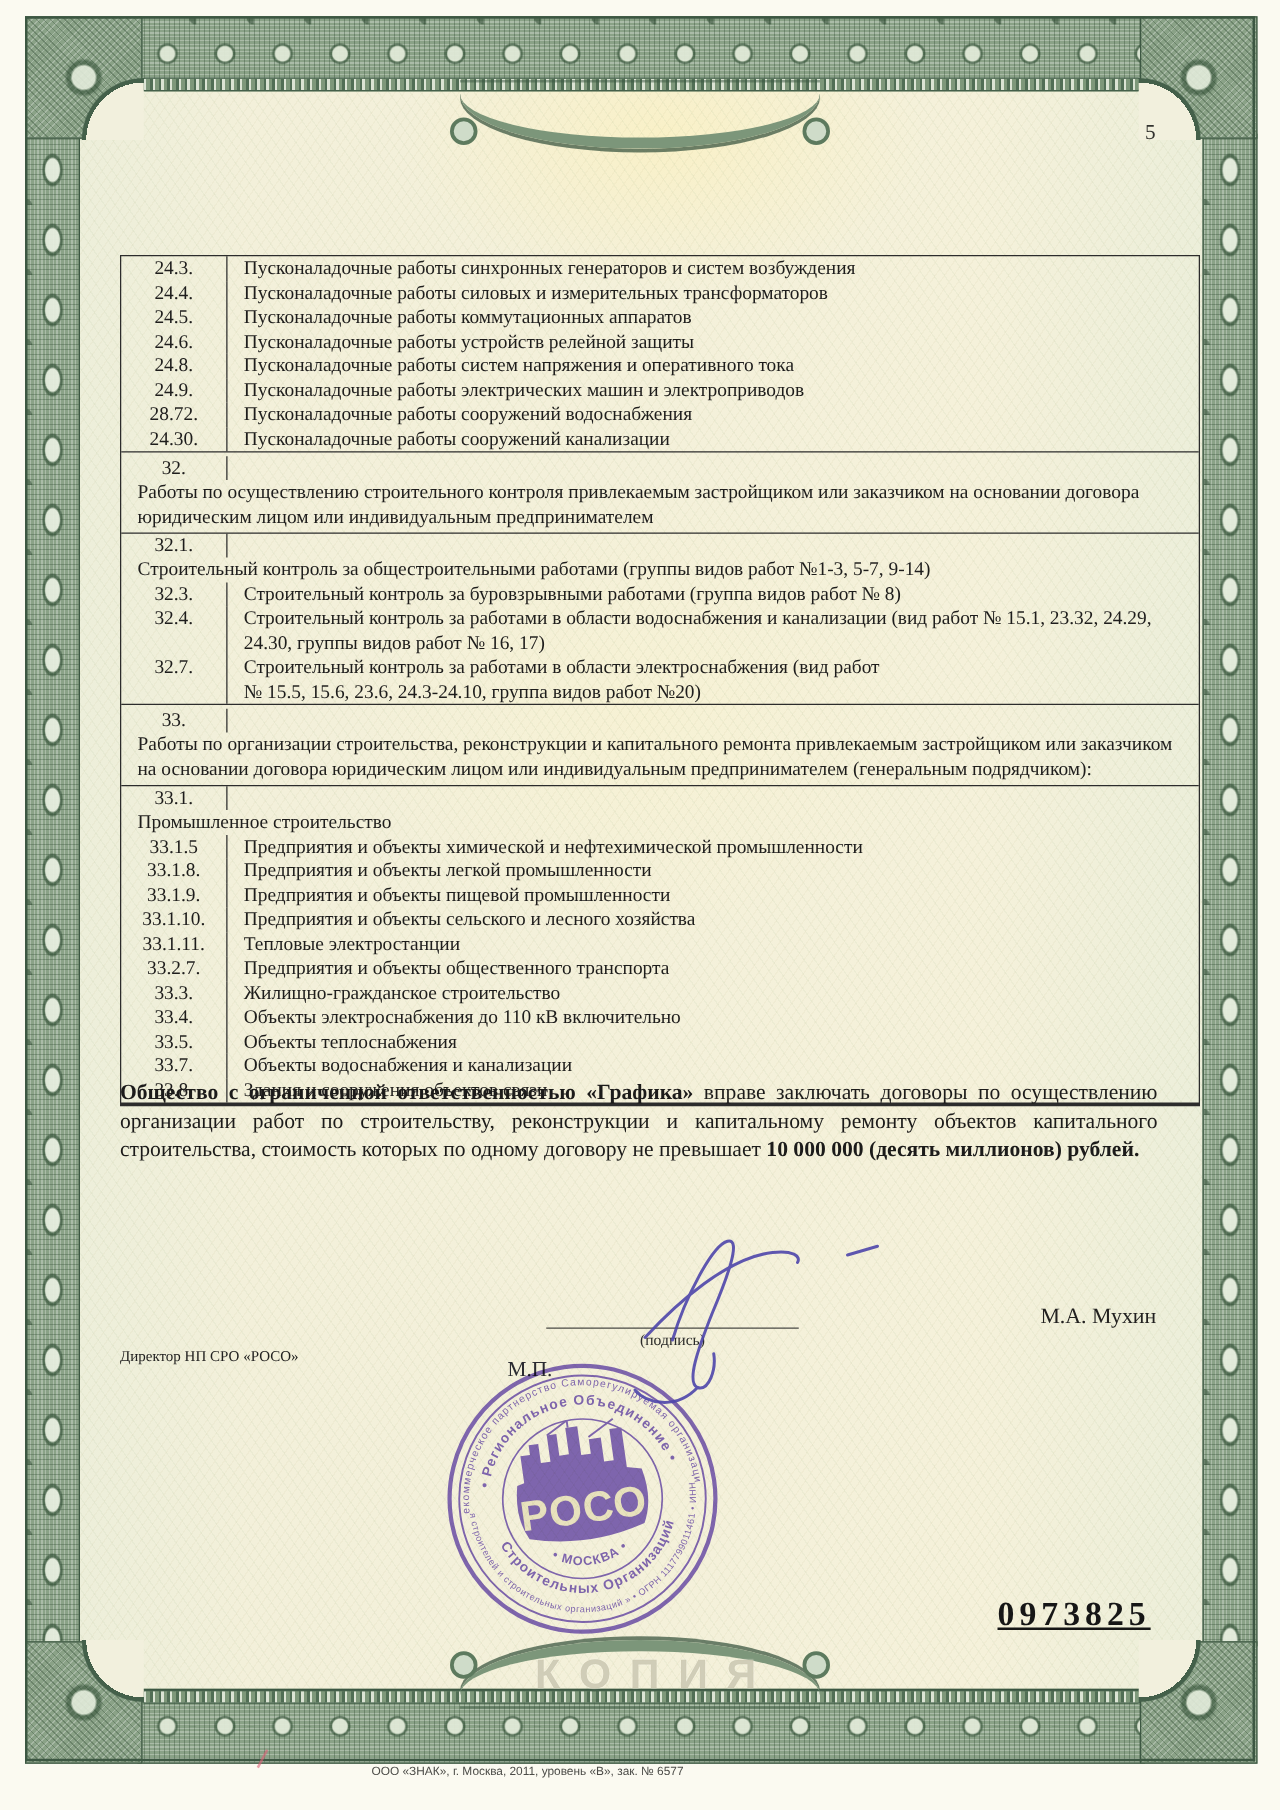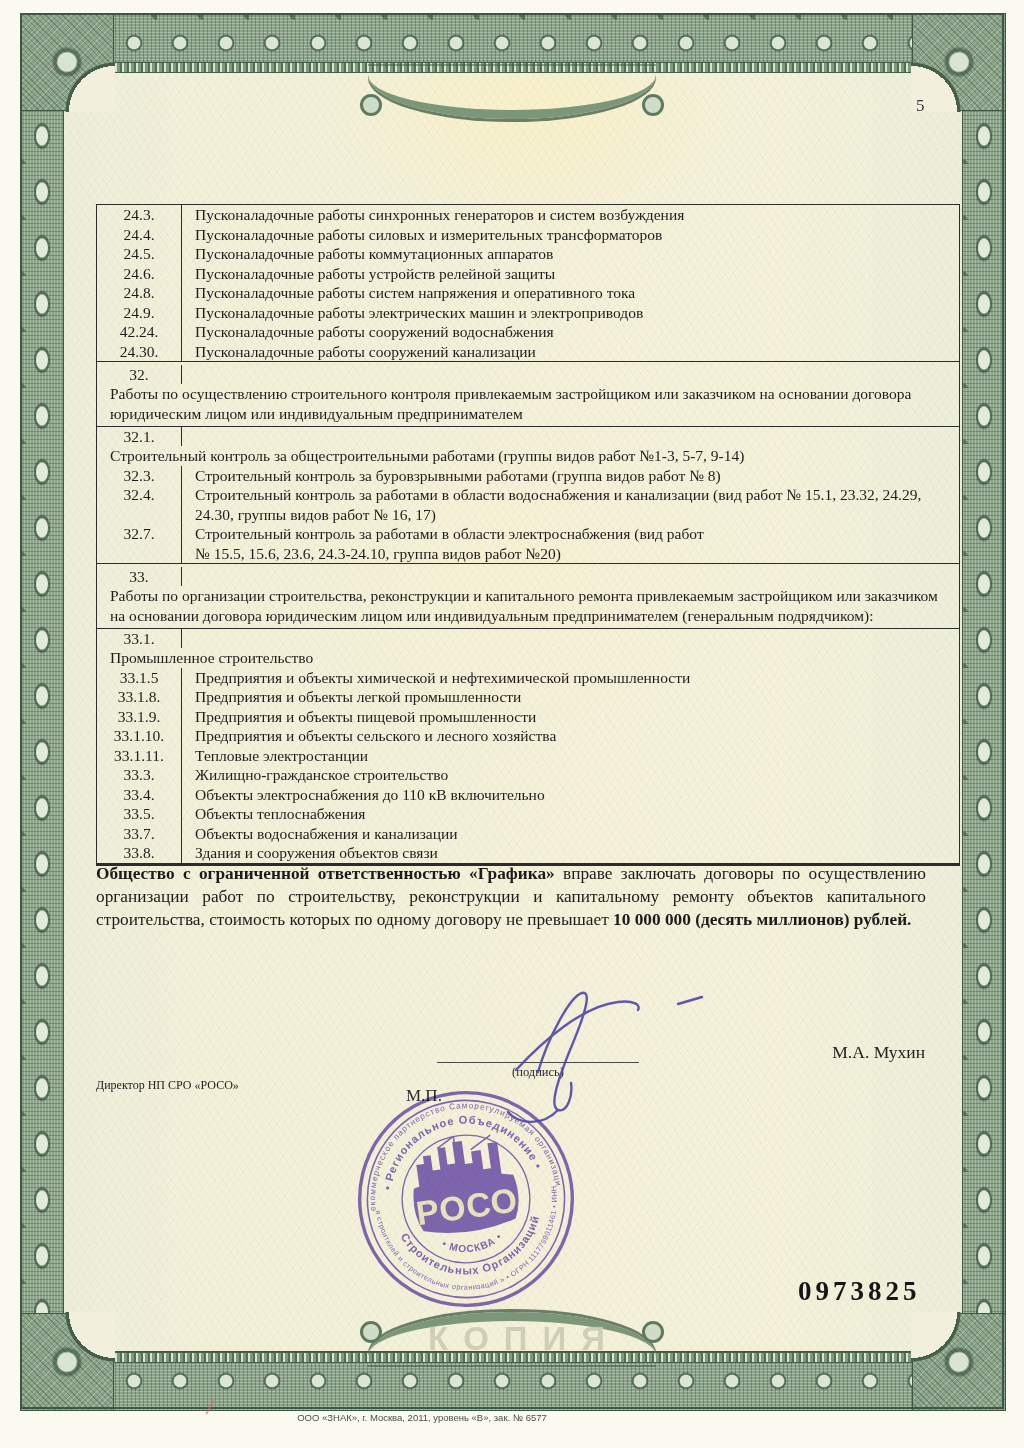--- a/index.html
+++ b/index.html
@@ -106,21 +106,21 @@
     border-bottom:1.5px solid #4a4a46;}
   .sig-caption{position:absolute;left:437px;top:1065px;width:202px;z-index:2;
     text-align:center;font-size:12.5px;color:#2a2a28;}
   .seal-mark{position:absolute;left:406px;top:1086px;z-index:2;font-size:17px;color:#2a2a30;}
 
   .signature-svg{position:absolute;left:420px;top:980px;width:300px;height:160px;z-index:4;}
   .stamp-svg{position:absolute;left:350px;top:1083px;width:232px;height:232px;z-index:3;
     mix-blend-mode:multiply;opacity:.92;}
 
   .serial{position:absolute;left:798px;top:1276px;z-index:2;
-    font-size:27px;font-weight:700;letter-spacing:4px;color:#161616;}
+    font-size:27px;font-weight:700;letter-spacing:4px;color:#161616;text-decoration:underline;}
 
   .watermark{position:absolute;left:428px;top:1320px;z-index:1;
     font-family:"Liberation Sans", sans-serif;font-weight:700;font-size:33px;letter-spacing:15px;
     color:rgba(152,146,102,.45);text-shadow:0 0 1px rgba(255,255,255,.9);}
 
   .printer-note{position:absolute;left:0;top:1412px;width:844px;z-index:2;text-align:center;
     font-family:"Liberation Sans", sans-serif;font-size:9.5px;color:#4c4c48;}
   .pen-mark{position:absolute;left:202px;top:1406px;width:16px;height:2px;z-index:2;
     transform:rotate(-62deg);background:rgba(222,98,120,.6);}
 </style>
@@ -173,21 +173,21 @@
         <div class="num">24.8.</div>
         <div class="txt">Пусконаладочные работы систем напряжения и оперативного тока</div>
       </div>
 
       <div class="row">
         <div class="num">24.9.</div>
         <div class="txt">Пусконаладочные работы электрических машин и электроприводов</div>
       </div>
 
       <div class="row">
-        <div class="num">42.24.</div>
+        <div class="num">28.72.</div>
         <div class="txt">Пусконаладочные работы сооружений водоснабжения</div>
       </div>
 
       <div class="row">
         <div class="num">24.30.</div>
         <div class="txt">Пусконаладочные работы сооружений канализации</div>
       </div>
 
       <div class="row sec pad center">
         <div class="num">32.</div>
@@ -244,20 +244,24 @@
       <div class="row">
         <div class="num">33.1.10.</div>
         <div class="txt">Предприятия и объекты сельского и лесного хозяйства</div>
       </div>
 
       <div class="row">
         <div class="num">33.1.11.</div>
         <div class="txt">Тепловые электростанции</div>
       </div>
 
+      <div class="row">
+        <div class="num">33.2.7.</div>
+        <div class="txt">Предприятия и объекты общественного транспорта</div>
+      </div>
 
       <div class="row">
         <div class="num">33.3.</div>
         <div class="txt">Жилищно-гражданское строительство</div>
       </div>
 
       <div class="row">
         <div class="num">33.4.</div>
         <div class="txt">Объекты электроснабжения до 110 кВ включительно</div>
       </div>

